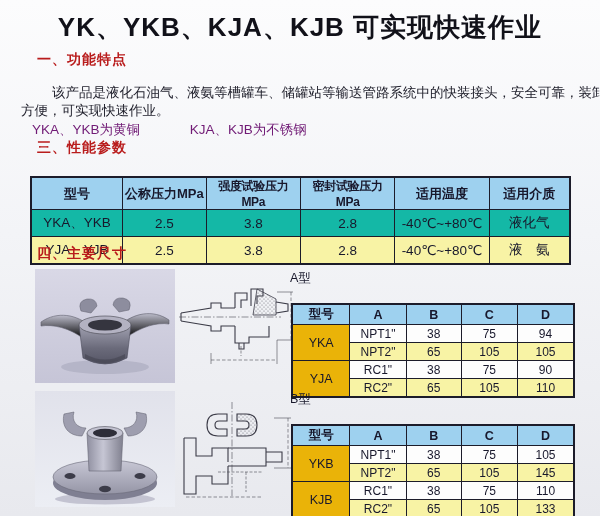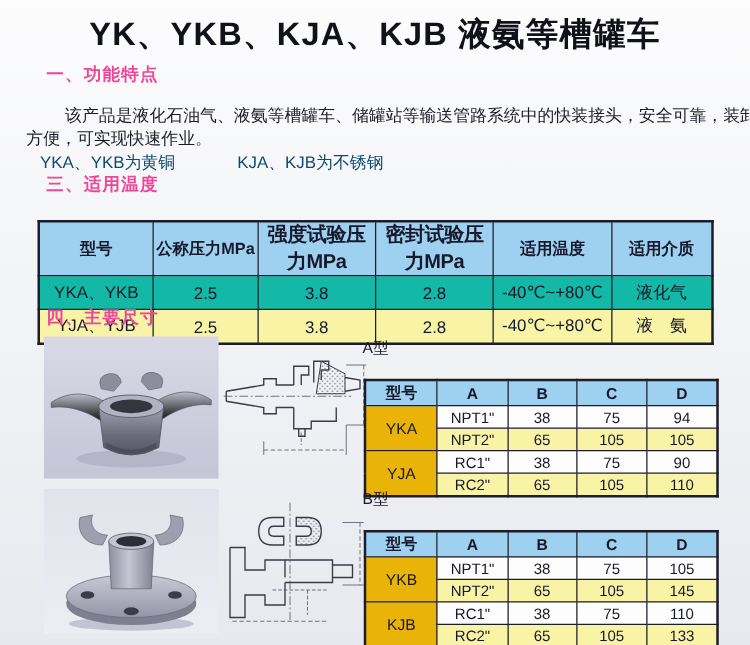--- a/index.html
+++ b/index.html
@@ -9,44 +9,44 @@
     background:linear-gradient(180deg,#fcfcfd 0%,#f3f4f7 45%,#e8e9ee 100%);
   }
   .page{position:relative;width:600px;height:516px;}
 
   .title{
     position:absolute;top:10px;left:0;width:600px;
     text-align:center;font-size:26px;font-weight:700;color:#111119;
     letter-spacing:1px;margin:0;
   }
   .sec-h{
-    position:absolute;font-size:14px;font-weight:700;color:#ec4899;
+    position:absolute;font-size:14px;font-weight:700;color:#b91c1c;
     letter-spacing:1px;white-space:nowrap;
   }
   .h1{top:51px;left:37px;}
   .h2{top:105px;left:37px;}
   .h3{top:139px;left:37px;}
   .h4{top:245px;left:37px;}
 
   .body-text{
     position:absolute;top:68px;left:5px;width:591px;
     font-size:13.5px;line-height:17.5px;color:#1c1c28;
     text-indent:31px;margin:16px;
   }
   .materials{
-    position:absolute;top:121px;left:32px;font-size:13.5px;color:#0c4a6e;white-space:nowrap;
+    position:absolute;top:121px;left:32px;font-size:13.5px;color:#701a75;white-space:nowrap;
   }
   .materials .gap{margin-left:46px;}
 
   
   table{border-collapse:collapse;table-layout:fixed;margin-top:16px;}
   .perf{position:absolute;top:160px;left:30px;width:541px;border:2.5px solid #1c1c2a;}
   .perf th,.perf td{border:1.6px solid #1c1c2a;text-align:center;vertical-align:middle;color:#18182c;padding:0;}
   .perf th{background:#9ed1ef;font-size:13px;font-weight:700;height:28px;}
-  .perf th.sm{font-size:16px;letter-spacing:-0.3px;}
+  .perf th.sm{font-size:12px;letter-spacing:-0.3px;}
   .perf td{font-size:13.5px;height:26px;background:#14b8a6;}
   .perf tr.y td{background:#f8f3a5;}
 
   
   .dim{position:absolute;width:284px;border:2px solid #1c1c2a;}
   .dim th,.dim td{border:1.5px solid #1c1c2a;text-align:center;vertical-align:middle;color:#18182c;padding:0;}
   .dim th{background:#9ed1ef;font-size:12.5px;font-weight:700;height:19px;}
   .dim td{font-size:12px;height:17px;background:#fdfdfd;}
   .dim tr.y td{background:#f8f3a5;}
   .dim td.model{background:#eab308;font-size:12.5px;}
@@ -61,31 +61,31 @@
   .photo-b{top:391px;left:35px;}
   .draw{position:absolute;display:block;}
   .draw-a{top:280px;left:177px;}
   .draw-b{top:396px;left:170px;}
 </style>
 </head>
 <body>
 
 <div class="page">
 
-  <h1 class="title">YK、YKB、KJA、KJB 液氨等槽罐车</h1>
+  <h1 class="title">YK、YKB、KJA、KJB 可实现快速作业</h1>
 
   <div class="sec-h h1">一、功能特点</div>
   <p class="body-text">该产品是液化石油气、液氨等槽罐车、储罐站等输送管路系统中的快装接头，安全可靠，装卸方便，可实现快速作业。</p>
 
   <div class="materials">
     <span>YKA、YKB为黄铜</span>
     <span class="gap">KJA、KJB为不锈钢</span>
   </div>
 
-  <div class="sec-h h3">三、适用温度</div>
+  <div class="sec-h h3">三、性能参数</div>
 
   <table class="perf">
     <colgroup>
       <col style="width:17%">
         <col style="width:15.5%">
         <col style="width:17.5%">
       <col style="width:17.5%">
         <col style="width:17.5%">
         <col style="width:15%">
     </colgroup>

